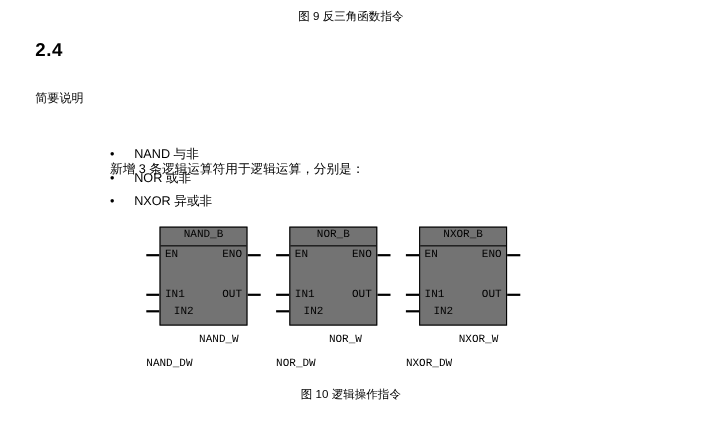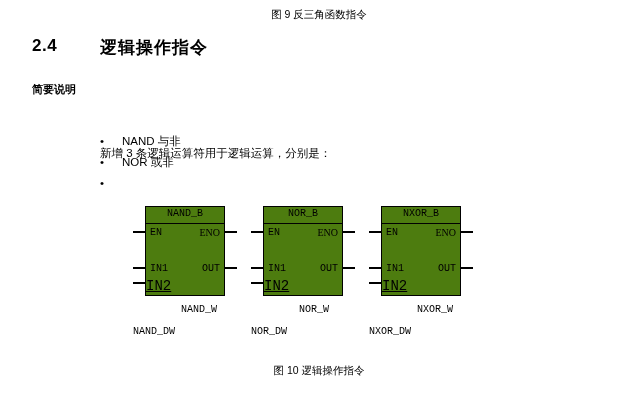--- a/index.html
+++ b/index.html
@@ -43,21 +43,21 @@
     left: 100px;
     font-size: 17px;
     font-weight: bold;
     letter-spacing: 1px;
   }
   .sub-label {
     position: absolute;
     top: 82px;
     left: 32px;
     font-size: 11px;
-    font-weight: bold;
+    font-weight: normal;
   }
   .body-text {
     position: absolute;
     top: 110px;
     left: 100px;
     font-size: 11.5px;
     color: #000;
     margin-top: 36px;
   }
   .bullet-list {
@@ -100,21 +100,21 @@
   .fb.b2 { left: 118px; }
   .fb.b3 { left: 236px; }
 
   .fb-box {
     position: absolute;
     top: 8px;
     left: 12px;
     width: 80px;
     height: 90px;
     border: 1.5px solid #000;
-    background: #4d7c0f;
+    background: #737373;
     box-sizing: border-box;
   }
   .fb-title {
     position: absolute;
     top: 1px;
     left: 0;
     width: 100%;
     text-align: center;
     font-family: "Liberation Mono", monospace;
     font-size: 10px;
@@ -132,39 +132,38 @@
     position: absolute;
     top: 20px;
     left: 4px;
     font-family: "Liberation Mono", monospace;
     font-size: 10px;
   }
   .fb-eno {
     position: absolute;
     top: 20px;
     right: 4px;
-    font-family: Liberation Serif, serif;
+    font-family: Liberation Mono, monospace;
     font-size: 10px;
     padding-left: 32px;
   }
   .fb-in1 {
     position: absolute;
     top: 56px;
     left: 4px;
     font-family: "Liberation Mono", monospace;
     font-size: 10px;
     text-align: center;
   }
   .fb-in2 {
     position: absolute;
     top: 71px;
-    left: 0;
-    font-family: "Liberation Mono", monospace;
-    font-size: 14px;
-    text-decoration: underline;
+    left: 12px;
+    font-family: "Liberation Mono", monospace;
+    font-size: 10px;
   }
   .fb-out {
     position: absolute;
     top: 56px;
     right: 4px;
     font-family: "Liberation Mono", monospace;
     font-size: 10px;
   }
   
   .pin {
@@ -185,52 +184,52 @@
     left: 0;
     font-family: "Liberation Mono", monospace;
     font-size: 10px;
     white-space: nowrap;
   }
   .fb-name1 { top: 106px; padding-left: 48px; }
   .fb-name2 { top: 128px; }
 
   .fig-caption-bottom {
     position: absolute;
-    top: 364px;
+    top: 352px;
     left: 0;
     width: 638px;
     text-align: center;
     font-size: 10.5px;
   }
 </style>
 </head>
 <body>
 
 <div class="page">
 
   <div class="fig-caption-top">图 9 反三角函数指令</div>
 
   <div class="section-heading">2.4</div>
-  <div class="section-title">逻辑操作指令</div>
 
   <div class="sub-label">简要说明</div>
 
   <div class="body-text">新增 3 条逻辑运算符用于逻辑运算，分别是：</div>
 
   <div class="bullet-list">
     <div class="bullet-row">
       <span class="bullet-dot">•</span>
       <span class="bullet-text">NAND 与非</span>
     </div>
     <div class="bullet-row">
       <span class="bullet-dot">•</span>
       <span class="bullet-text">NOR 或非</span>
     </div>
     <div class="bullet-row">
       <span class="bullet-dot">•</span>
+      <span class="bullet-text">NXOR 异或非</span>
     </div>
   </div>
 
   <div class="figure">
 
     <div class="fb b1">
       <div class="pin pin-l pin-en"></div>
       <div class="pin pin-r pin-eno"></div>
       <div class="pin pin-l pin-in1"></div>
       <div class="pin pin-l pin-in2"></div>

